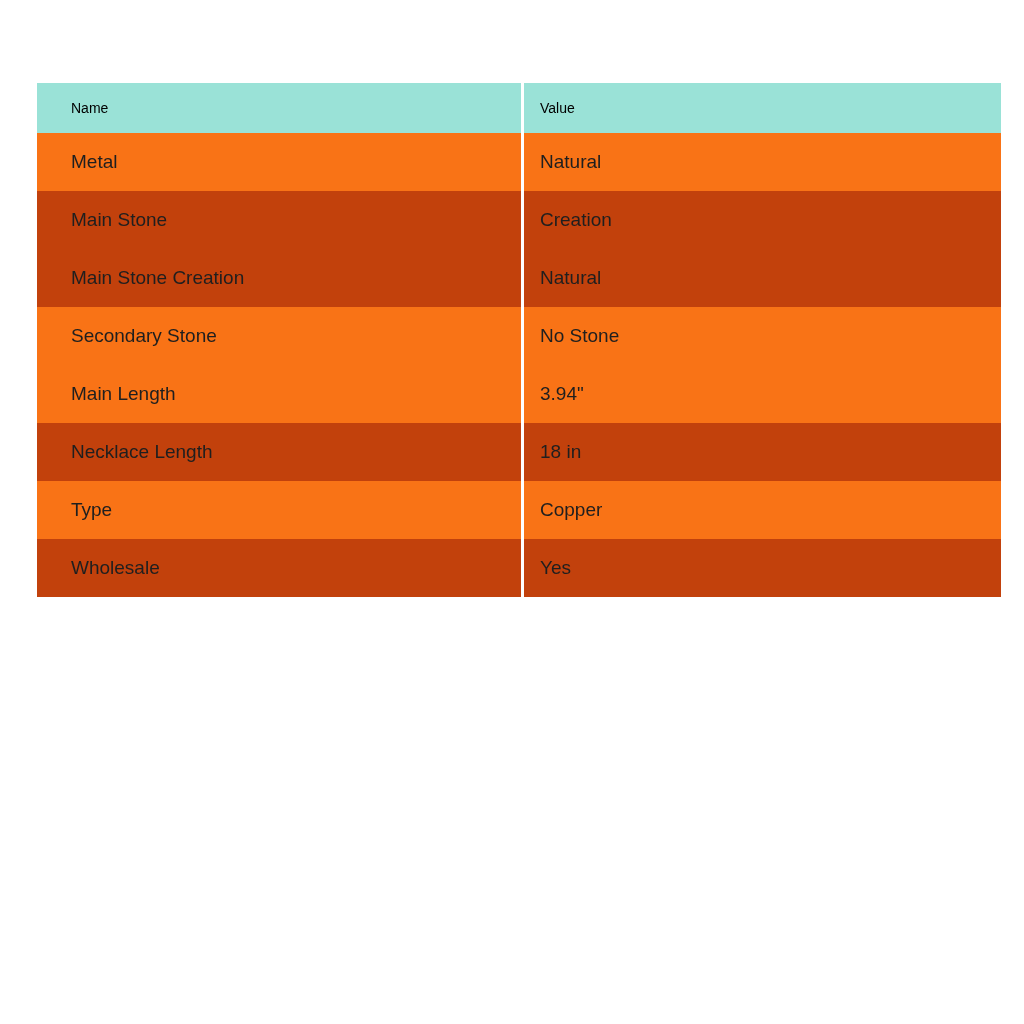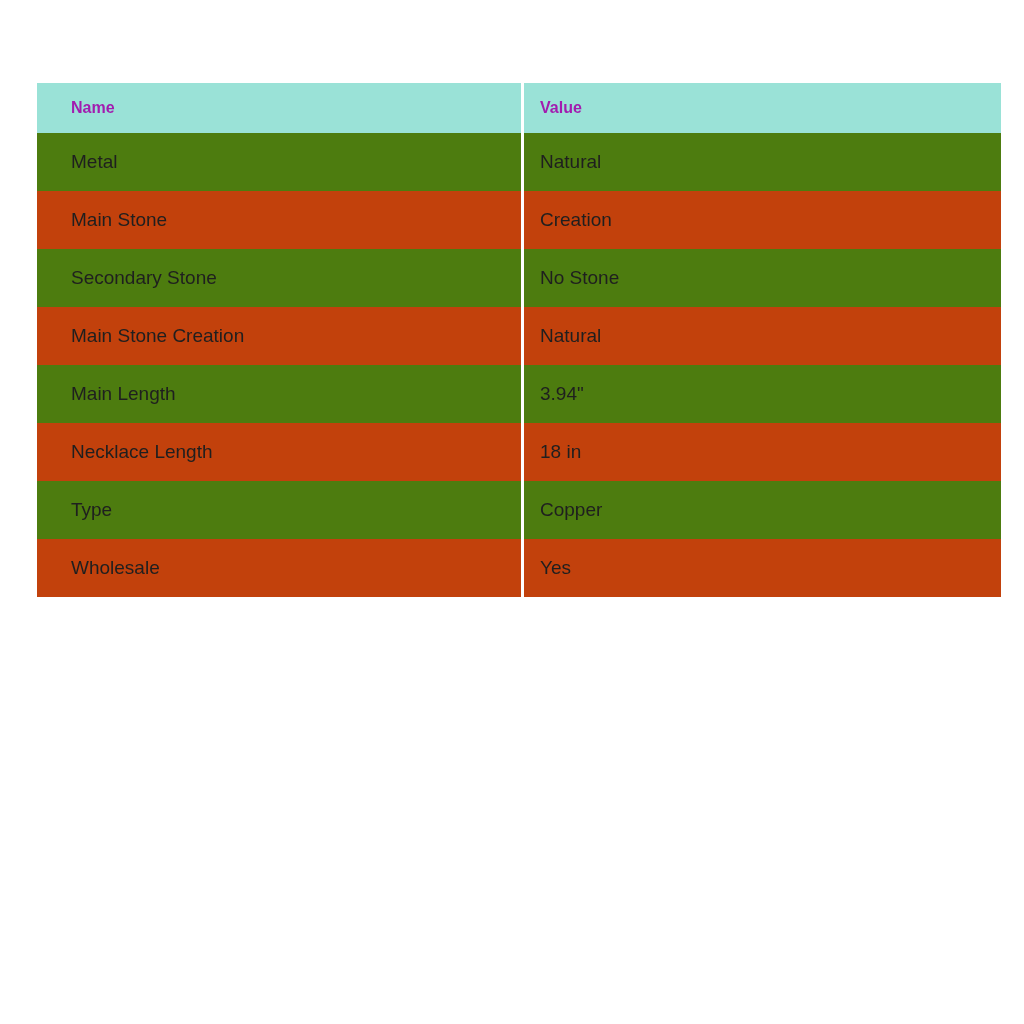--- a/index.html
+++ b/index.html
@@ -25,28 +25,28 @@
     width: 964px;
   }
   .thead {
     display: flex;
     height: 50px;
     background: #9ae2d7;
   }
   .thead .cell {
     display: flex;
     align-items: center;
-    font-size: 16px;
-    font-weight: 700;
-    color: #a21caf;
+    font-size: 14px;
+    font-weight: 400;
+    color: #000000;
   }
   .row {
     display: flex;
     height: 58px;
-    background: #4d7c0f;
+    background: #f97316;
   }
   .row.alt {
     background: #c2410c;
   }
   .cell {
     box-sizing: border-box;
   }
   .cell.name {
     width: 487px;
     padding-left: 34px;
@@ -92,35 +92,35 @@
 
     <div class="row alt">
       <div class="cell name">
         <span>Main Stone</span>
       </div>
       <div class="cell value">
         <span>Creation</span>
       </div>
     </div>
 
+    <div class="row alt">
+      <div class="cell name">
+        <span>Main Stone Creation</span>
+      </div>
+      <div class="cell value">
+        <span>Natural</span>
+      </div>
+    </div>
+
     <div class="row">
       <div class="cell name">
         <span>Secondary Stone</span>
       </div>
       <div class="cell value">
         <span>No Stone</span>
-      </div>
-    </div>
-
-    <div class="row alt">
-      <div class="cell name">
-        <span>Main Stone Creation</span>
-      </div>
-      <div class="cell value">
-        <span>Natural</span>
       </div>
     </div>
 
     <div class="row">
       <div class="cell name">
         <span>Main Length</span>
       </div>
       <div class="cell value">
         <span>3.94"</span>
       </div>

